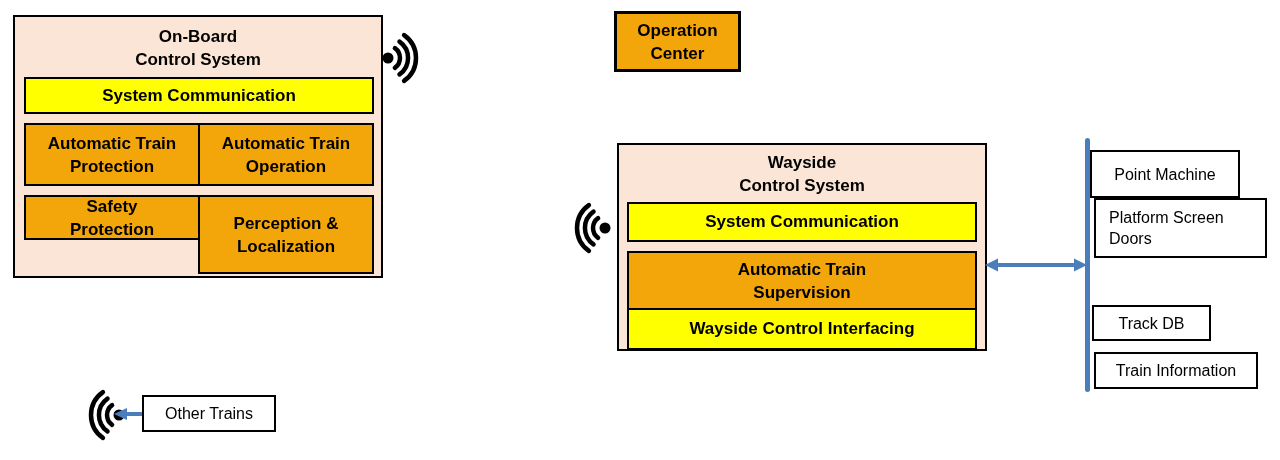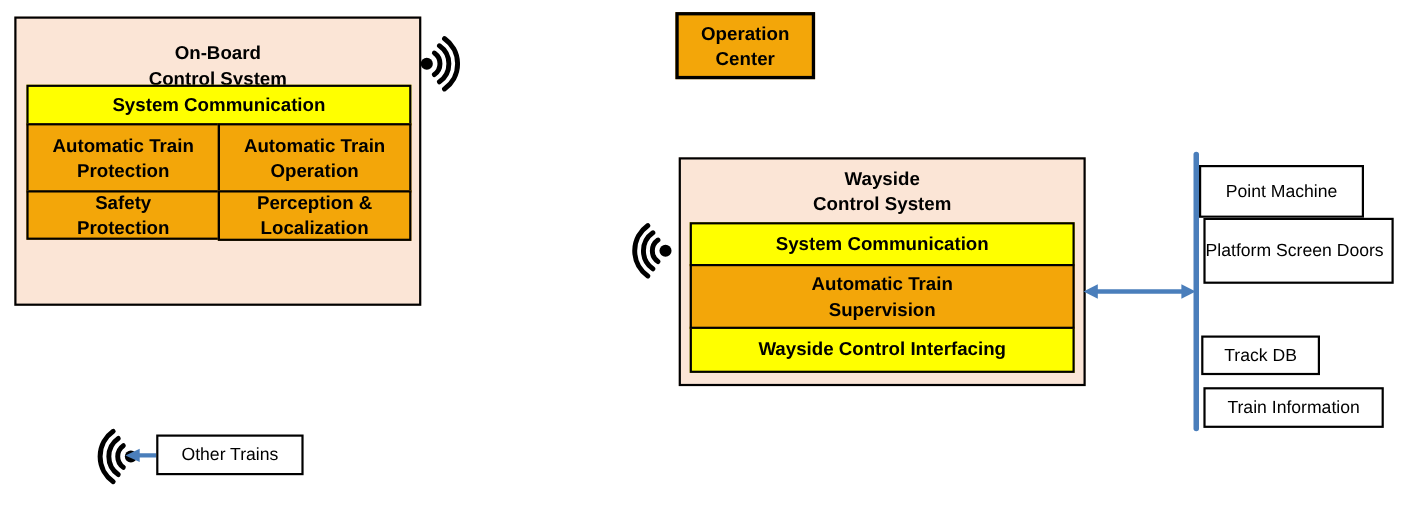--- a/index.html
+++ b/index.html
@@ -6,48 +6,48 @@
   #canvas {
     position:relative; width:1280px; height:460px; background:#ffffff;
     font-family:"Liberation Sans", sans-serif; color:#000; overflow:hidden;
   }
   .panel {
     position:absolute; background:var(--peach); border:2px solid var(--line);
     box-sizing:border-box;
   }
   .panel-title {
     text-align:center; font-weight:bold; font-size:17px; line-height:23px;
-    padding-top:20px;
+    padding-top:8px;
   }
   .stack { position:absolute; }
   .stack > * + * { margin-top:-2px; }
   .bar {
     background:var(--yellow); border:2px solid var(--line); box-sizing:border-box;
     display:flex; align-items:center; justify-content:center;
     font-weight:bold; font-size:17px; text-align:center;
   }
   .cellrow { display:flex; }
   .cellrow > * + * { margin-left:-2px; }
   .cell {
     flex:1; background:var(--orange); border:2px solid var(--line); box-sizing:border-box;
     display:flex; flex-direction:column; align-items:center; justify-content:center;
-    font-weight:bold; font-size:17px; line-height:23px; text-align:center;
+    font-weight:bold; font-size:17px; line-height:23px; text-align:center;margin-top:11px;
   }
   .op-center {
     position:absolute; background:var(--orange); border:3px solid var(--line);
     box-sizing:border-box; display:flex; flex-direction:column; align-items:center;
     justify-content:center; font-weight:bold; font-size:17px; line-height:23px;
     text-align:center;
   }
   .white-box {
     position:absolute; background:#ffffff; border:2px solid var(--line);
     box-sizing:border-box; display:flex; align-items:center; justify-content:center;
     font-size:16px; line-height:21px;
   }
-  .white-box.left-al { justify-content:flex-start; padding-right:6px; }
+  .white-box.left-al { justify-content:flex-start; padding-left:13px; padding-right:6px; }
   .vline {
     position:absolute; width:5px; background:var(--blue); border-radius:3px;
   }
   .wifi { position:absolute; }
   .wifi path { stroke:#000; stroke-width:4.5; fill:none; stroke-linecap:round; }
   .wifi circle { fill:#000; }
   .wifi.flip { transform:scaleX(-1); }
   .arrow { position:absolute; }
   .arrow line { stroke:var(--blue); stroke-width:4; }
   .arrow polygon { fill:var(--blue); }
@@ -72,21 +72,21 @@
         <div class="cell" style="height:63px;">
           <div>Automatic Train</div>
           <div>Operation</div>
         </div>
       </div>
       <div class="cellrow">
         <div class="cell" style="height:45px;">
           <div>Safety</div>
           <div>Protection</div>
         </div>
-        <div class="cell" style="height:46px;">
+        <div class="cell" style="height:79px;">
           <div>Perception &amp;</div>
           <div>Localization</div>
         </div>
       </div>
     </div>
   </div>
 
   <svg class="wifi" style="left:379px; top:22px;" width="48" height="72" viewBox="0 0 48 72">
     <circle cx="9" cy="36" r="5.5"></circle>
     <path d="M15.9 26.2 A12 12 0 0 1 15.9 45.8"></path>
@@ -129,21 +129,21 @@
     <polygon points="103,9 90,2.5 90,15.5"></polygon>
   </svg>
 
   <div class="vline" style="left:1085px; top:138px; height:254px;"></div>
 
   <div class="white-box" style="left:1090px; top:150px; width:150px; height:48px;">Point Machine</div>
 
   <div class="white-box left-al" style="left:1094px; top:198px; width:173px; height:60px;">Platform Screen Doors</div>
 
 
-  <div class="white-box" style="left:1092px; top:305px; width:108px; height:36px;">Track DB</div>
+  <div class="white-box" style="left:1092px; top:305px; width:119px; height:36px;">Track DB</div>
 
   <div class="white-box" style="left:1094px; top:352px; width:164px; height:37px;">Train Information</div>
 
   <svg class="wifi flip" style="left:80px; top:381px;" width="48" height="68" viewBox="0 0 48 68">
     <circle cx="9" cy="34" r="5.5"></circle>
     <path d="M15.9 24.2 A12 12 0 0 1 15.9 43.8"></path>
     <path d="M20.5 17.6 A20 20 0 0 1 20.5 50.4"></path>
     <path d="M25.1 11.1 A28 28 0 0 1 25.1 56.9"></path>
   </svg>
 

